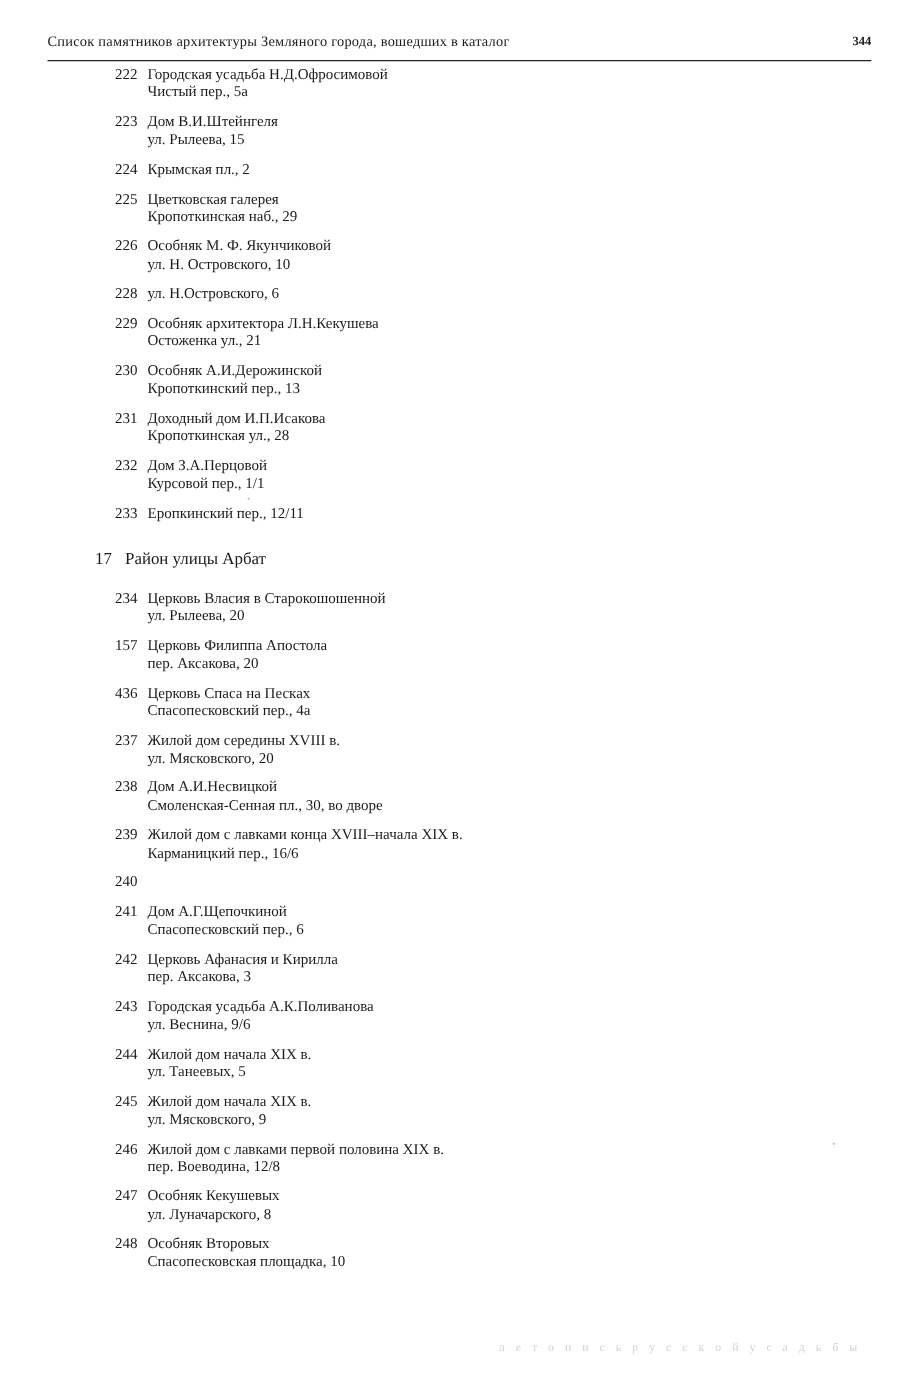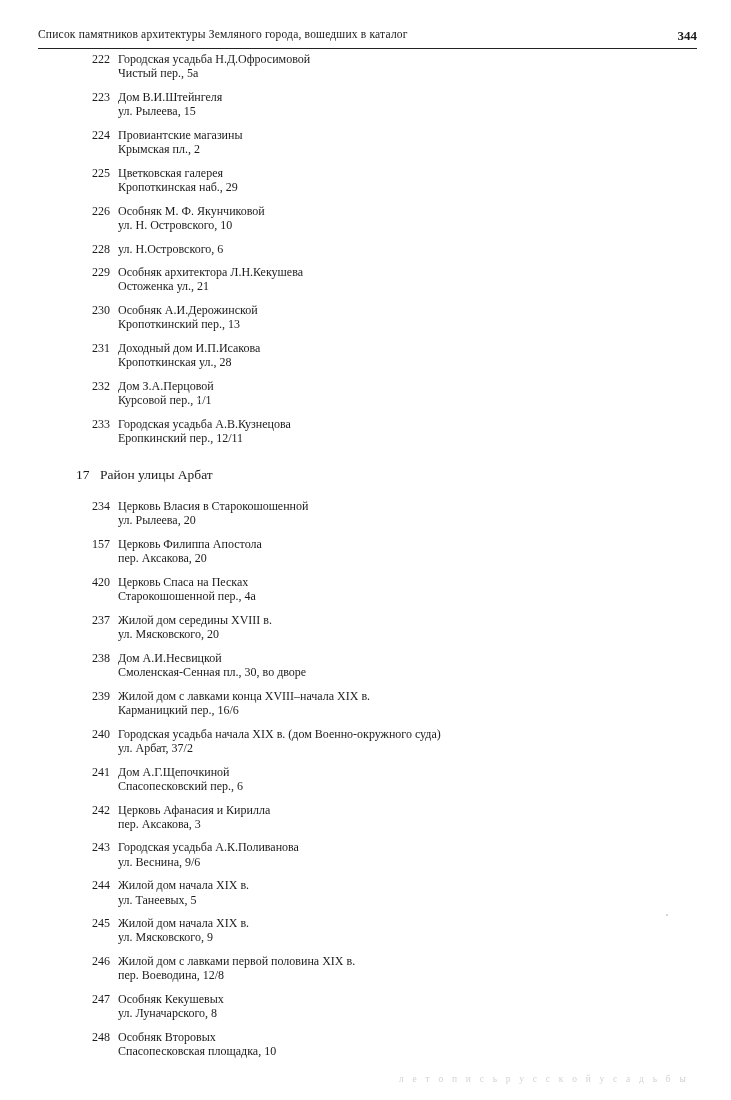--- a/index.html
+++ b/index.html
@@ -42,21 +42,21 @@
     left: 0;
     top: 0;
     font-size: 11.5px;
     letter-spacing: 0.2px;
     white-space: nowrap;
   }
   .page-number {
     position: absolute;
     right: 0;
     top: 0;
-    font-size: 13px;
+    font-size: 10px;
     font-weight: bold;
     text-align: right;
   }
 
   
   .content {
     position: absolute;
     left: 0;
     right: 0;
     top: 52px;
@@ -144,21 +144,20 @@
       <div class="entry">
         <span class="num">223</span>
         <span class="body">
           <span class="title">Дом В.И.Штейнгеля</span>
           <span class="addr">ул. Рылеева, 15</span>
         </span>
       </div>
       <div class="entry">
         <span class="num">224</span>
         <span class="body">
-          <span class="title">Провиантские магазины</span>
           <span class="addr">Крымская пл., 2</span>
         </span>
       </div>
       <div class="entry">
         <span class="num">225</span>
         <span class="body">
           <span class="title">Цветковская галерея</span>
           <span class="addr">Кропоткинская наб., 29</span>
         </span>
       </div>
@@ -199,21 +198,20 @@
       <div class="entry">
         <span class="num">232</span>
         <span class="body">
           <span class="title">Дом З.А.Перцовой</span>
           <span class="addr">Курсовой пер., 1/1</span>
         </span>
       </div>
       <div class="entry">
         <span class="num">233</span>
         <span class="body">
-          <span class="title">Городская усадьба А.В.Кузнецова</span>
           <span class="addr">Еропкинский пер., 12/11</span>
         </span>
       </div>
       <div class="section">
         <span class="snum">17</span>
         <span class="stitle">Район улицы Арбат</span>
       </div>
       <div class="entry">
         <span class="num">234</span>
         <span class="body">
@@ -222,24 +220,24 @@
         </span>
       </div>
       <div class="entry">
         <span class="num">157</span>
         <span class="body">
           <span class="title">Церковь Филиппа Апостола</span>
           <span class="addr">пер. Аксакова, 20</span>
         </span>
       </div>
       <div class="entry">
-        <span class="num">420</span>
+        <span class="num">436</span>
         <span class="body">
           <span class="title">Церковь Спаса на Песках</span>
-          <span class="addr">Старокошошенной пер., 4а</span>
+          <span class="addr">Спасопесковский пер., 4а</span>
         </span>
       </div>
       <div class="entry">
         <span class="num">237</span>
         <span class="body">
           <span class="title">Жилой дом середины XVIII в.</span>
           <span class="addr">ул. Мясковского, 20</span>
         </span>
       </div>
       <div class="entry">
@@ -251,24 +249,20 @@
       </div>
       <div class="entry">
         <span class="num">239</span>
         <span class="body">
           <span class="title">Жилой дом с лавками конца XVIII–начала XIX в.</span>
           <span class="addr">Карманицкий пер., 16/6</span>
         </span>
       </div>
       <div class="entry">
         <span class="num">240</span>
-        <span class="body">
-          <span class="title">Городская усадьба начала XIX в. (дом Военно-окружного суда)</span>
-          <span class="addr">ул. Арбат, 37/2</span>
-        </span>
       </div>
       <div class="entry">
         <span class="num">241</span>
         <span class="body">
           <span class="title">Дом А.Г.Щепочкиной</span>
           <span class="addr">Спасопесковский пер., 6</span>
         </span>
       </div>
       <div class="entry">
         <span class="num">242</span>

